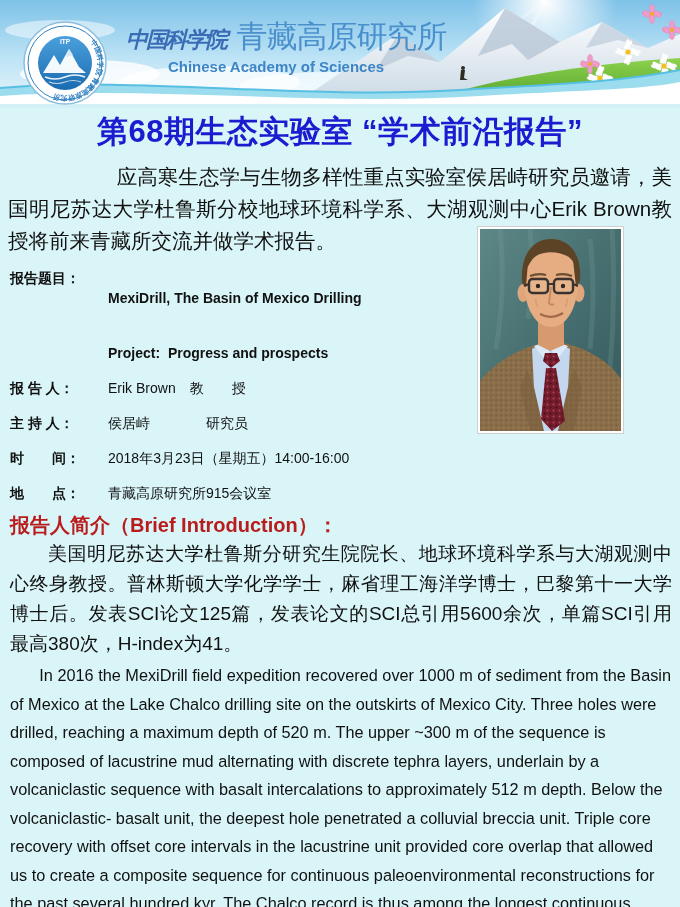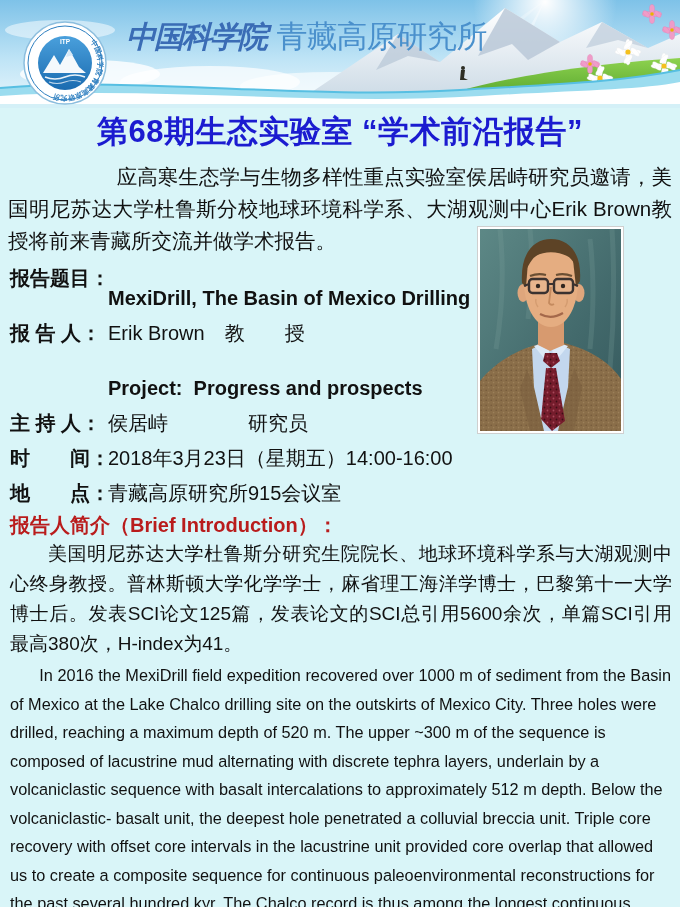--- a/index.html
+++ b/index.html
@@ -5,31 +5,31 @@
   html,body{margin:0;padding:0;background:#eee;}
   .poster{position:relative;width:680px;height:907px;background:#d9f5f8;overflow:hidden;
           font-family:"Liberation Sans","DejaVu Sans",sans-serif;color:#111;}
   
   .header{position:relative;width:680px;height:108px;}
   .header svg.scene{position:absolute;left:0;top:0;}
   .logo{position:absolute;left:23px;top:21px;width:84px;height:84px;}
   .org{position:absolute;left:126px;top:16px;width:300px;text-align:center;}
   .org-cn{white-space:nowrap;text-align:left;}
   .org-script{font-family:"Liberation Serif","DejaVu Serif",serif;font-style:italic;font-weight:bold;
-              font-size:30px;color:#3a6cb5;letter-spacing:-2px;}
+              font-size:22px;color:#3a6cb5;letter-spacing:-2px;}
   .org-kai{font-family:"Liberation Serif","DejaVu Serif",serif;font-weight:normal;
            font-size:31px;color:#4a90cc;margin-left:6px;letter-spacing:-1px;}
   .org-en{font-size:15px;font-weight:bold;color:#3d85c6;line-height:18px;margin-top:4px;}
   
   .title{margin:4px 0 9px;height:40px;line-height:40px;text-align:center;font-size:31px;
          font-weight:bold;color:#1b1bd0;letter-spacing:0.5px;}
   
   .intro{margin:2px 8px 0;font-size:20.5px;line-height:32px;text-indent:5.3em;text-align:justify;}
   
-  .info{margin:4px 0 0 10px;width:464px;font-size:20px;}
+  .info{margin:4px 0 0 10px;width:464px;font-size:14px;}
   .row{display:flex;line-height:35px;}
   .lbl{flex:none;width:98px;font-weight:bold;white-space:pre;}
   .val{white-space:pre-wrap;}
   .row.bold .val{font-weight:bold;margin-top:20px;}
   
   .photo{position:absolute;left:477px;top:226px;width:147px;height:208px;background:#fff;
          border:1px solid #cfcfcf;box-sizing:border-box;padding:2px;}
   .photo svg{display:block;}
   
   .section-h{margin:2px 0 0 10px;font-size:20px;line-height:24px;font-weight:bold;color:#b91c1c;}
@@ -145,39 +145,40 @@
         <path d="M26,61 q8,3 16,0 q8,-3 16,0" stroke="#ffffff" stroke-width="1.2" fill="none" opacity="0.7"></path>
         <text x="42" y="23" font-size="6.5" fill="#ffffff" text-anchor="middle" font-weight="bold">ITP</text>
       </svg>
     </div>
 
     <div class="org">
       <div class="org-cn">
         <span class="org-script">中国科学院</span>
         <span class="org-kai">青藏高原研究所</span>
       </div>
+      <div class="org-en" style="margin-top:0;">Chinese Academy of Sciences</div>
     </div>
   </div>
 
   <h1 class="title">第68期生态实验室 “学术前沿报告”</h1>
 
   <p class="intro">应高寒生态学与生物多样性重点实验室侯居峙研究员邀请，美国明尼苏达大学杜鲁斯分校地球环境科学系、大湖观测中心Erik Brown教授将前来青藏所交流并做学术报告。</p>
 
   <div class="info">
     <div class="row bold">
       <span class="lbl">报告题目：</span>
       <span class="val">MexiDrill, The Basin of Mexico Drilling</span>
     </div>
-    <div class="row">
-      <span class="lbl">报 告 人：</span>
-      <span class="val">Erik Brown　教　　授</span>
-    </div>
     <div class="row bold">
       <span class="lbl"></span>
       <span class="val">Project:  Progress and prospects</span>
+    </div>
+    <div class="row">
+      <span class="lbl">报 告 人：</span>
+      <span class="val">Erik Brown　教　　授</span>
     </div>
     <div class="row">
       <span class="lbl">主 持 人：</span>
       <span class="val">侯居峙　　　　研究员</span>
     </div>
     <div class="row">
       <span class="lbl">时　　间：</span>
       <span class="val">2018年3月23日（星期五）14:00-16:00</span>
     </div>
     <div class="row">

